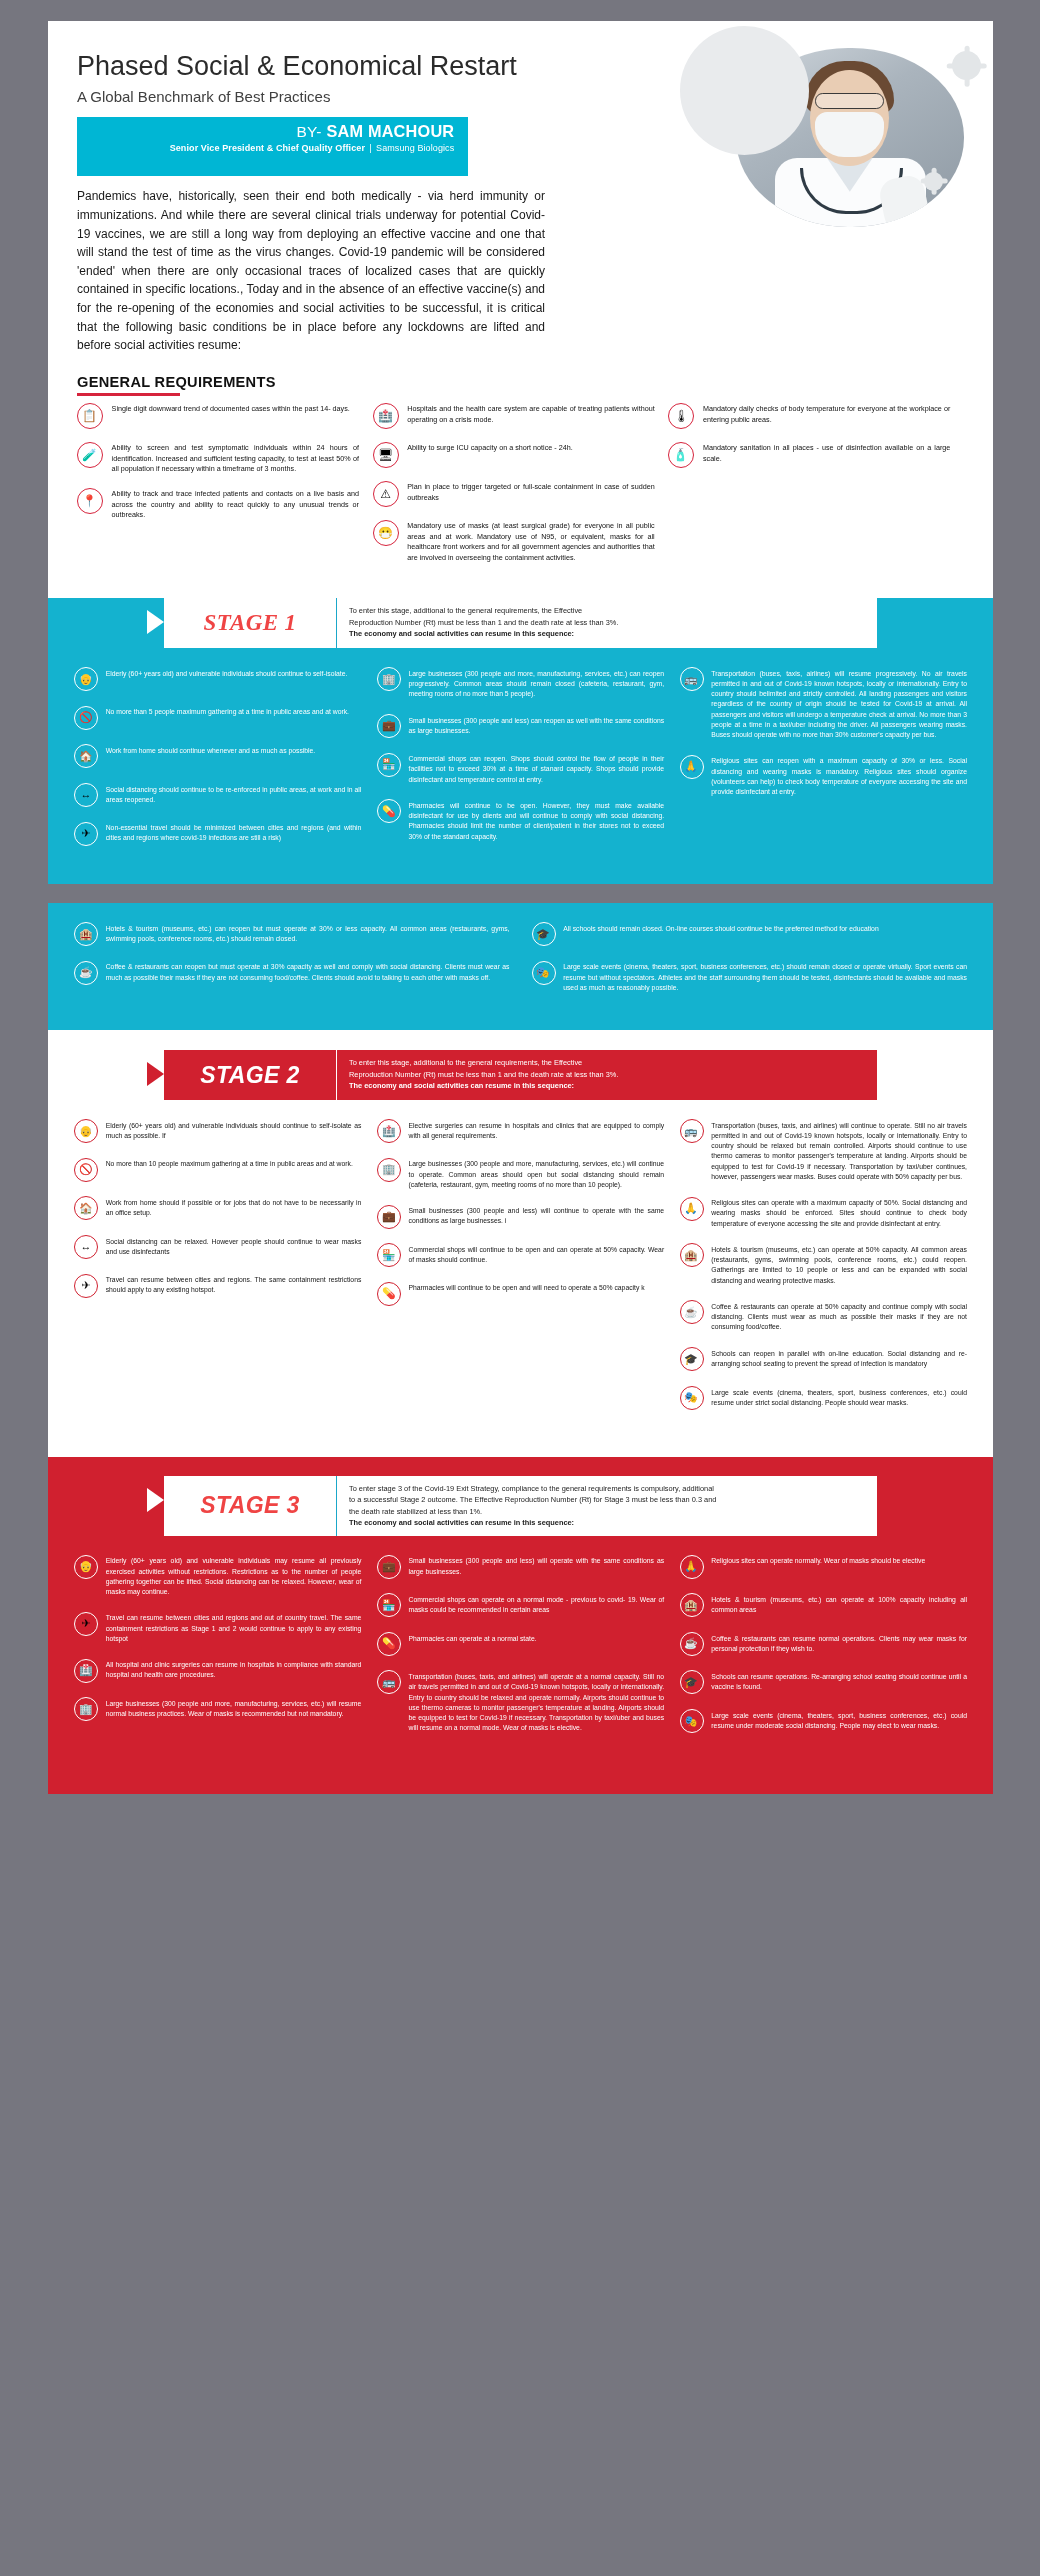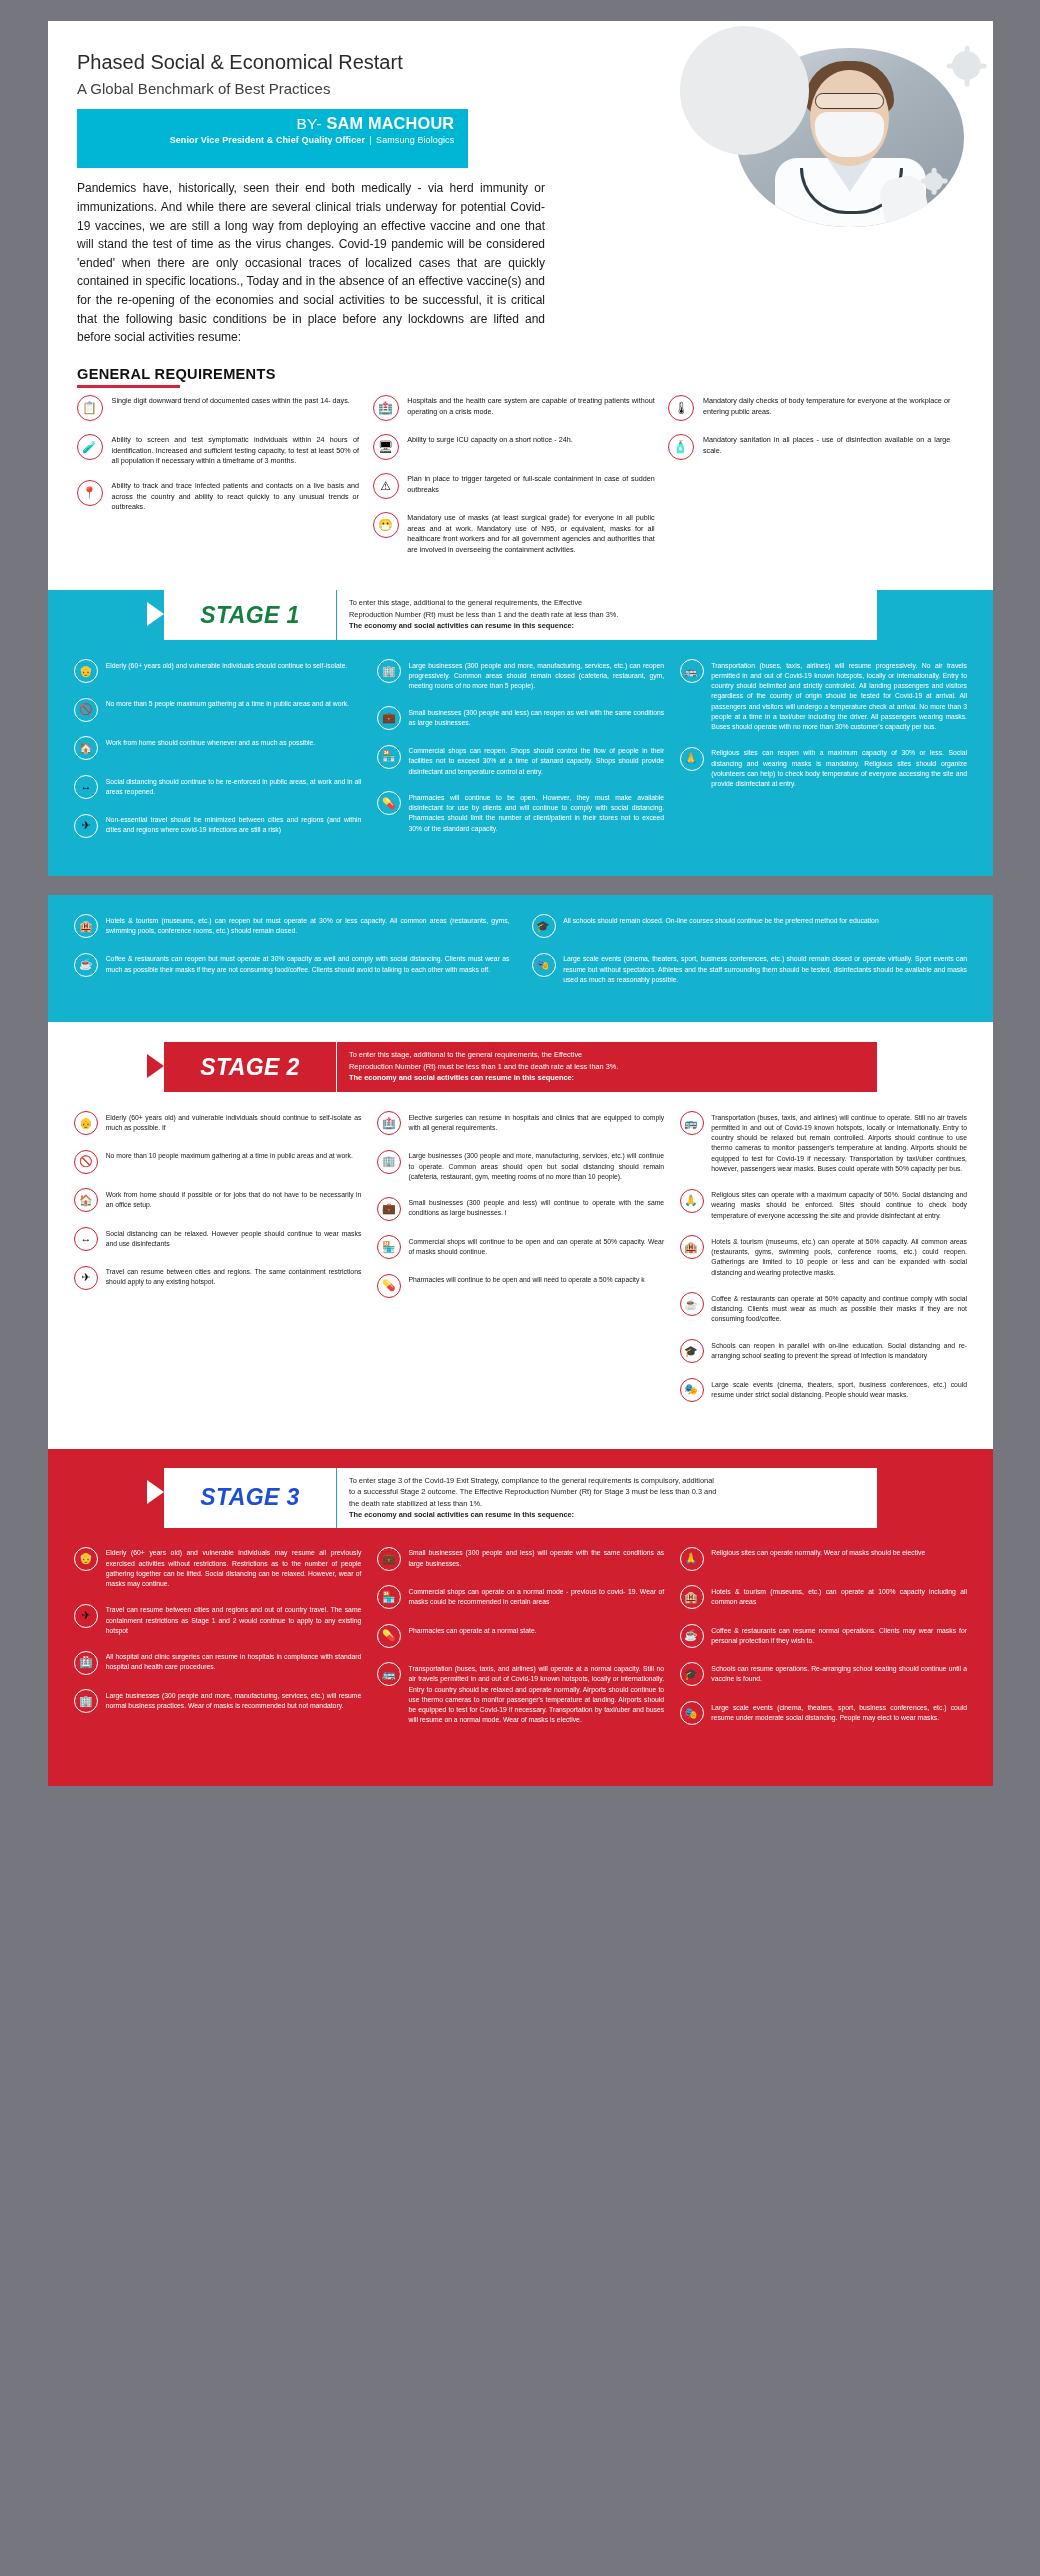--- a/index.html
+++ b/index.html
@@ -13,21 +13,21 @@
 
   
   .block { background:#ffffff; position:relative; }
   .hero { padding:27.5px 0 0 0; position:relative; overflow:hidden; }
   .hero-inner { padding:0 29px; position:relative; z-index:3; }
   .title-main {
     font-size:40px; font-weight:300; letter-spacing:0.4px;
     color:#111; line-height:1.05;
   }
   .title-sub {
-    font-size:20px; font-weight:300; color:#2b2b2b; margin-top:3.4px;
+    font-size:27px; font-weight:300; color:#2b2b2b; margin-top:3.4px;
   }
   .title-tag {
     font-size:15px; font-weight:300; color:#404040; margin-top:6px;
   }
 
   .author-bar{
     margin-top:12px; background:#00b6d4; width:391px; height:59px;
     padding:4.3px 13.7px 0 0; text-align:right; color:#fff;
   }
   .author-line1{ font-size:15.5px; font-weight:300; letter-spacing:0.3px;}
@@ -134,21 +134,21 @@
   .arrow{
     position:absolute; left:-17px; top:12px; width:0;height:0;
     border-top:12px solid transparent; border-bottom:12px solid transparent;
   }
   .arrow.w{ border-left:17px solid #fff; }
   .arrow.r{ border-left:17px solid #d0202f; }
   .stage-lbl{
     flex:0 0 172px; display:flex;align-items:center;justify-content:center;
     font-size:23px; font-weight:800; letter-spacing:0.4px; font-style:italic;
   }
-  .stage-lbl.blue{ color:#15803d; }
+  .stage-lbl.blue{ color:#ef4444;font-family:Liberation Serif, serif; }
   .stage-lbl.white{ color:#fff;text-align:right; }
   .stage-desc{
     flex:1; padding:6.9px 15.5px 6.9px 12px; font-size:7.4px; line-height:1.55;
     border-left:1.7px solid rgba(0,0,0,.18);
   }
   .stage-desc.dark{ color:#1c1c1c; border-left-color:#1aa7c9;}
   .stage-desc.light{ color:#fff; border-left-color:#fff;}
   .stage-desc b{ font-weight:700; }
 
   .cols3{ display:flex; padding:19px 26px 24px 26px; gap:15.5px; }
@@ -440,21 +440,21 @@
             <div class="itxt dark">Large scale events (cinema, theaters, sport, business conferences, etc.) could resume under strict social distancing. People should wear masks.</div>
           </div>
         </div>
     </div>
   </div>
 
   <div class="white-sec" style="padding-top:8.6px;">
     <div class="red" style="padding-top:19px;padding-bottom:22px;">
       <div class="stage-head white">
         <div class="arrow w"></div>
-        <div class="stage-lbl" style="color:#1d4ed8">STAGE 3</div>
+        <div class="stage-lbl" style="color:#ef4444">STAGE 3</div>
         <div class="stage-desc dark">
           <div>To enter stage 3 of the Covid-19 Exit Strategy, compliance to the general requirements is compulsory, additional</div>
           <div>to a successful Stage 2 outcome. The Effective Reproduction Number (Rt) for Stage 3 must be less than 0.3 and</div>
           <div>the death rate stabilized at less than 1%.</div>
           <b>The economy and social activities can resume in this sequence:</b>
         </div>
       </div>
 
       <div class="cols3">
         <div class="col" id="s3c1">

